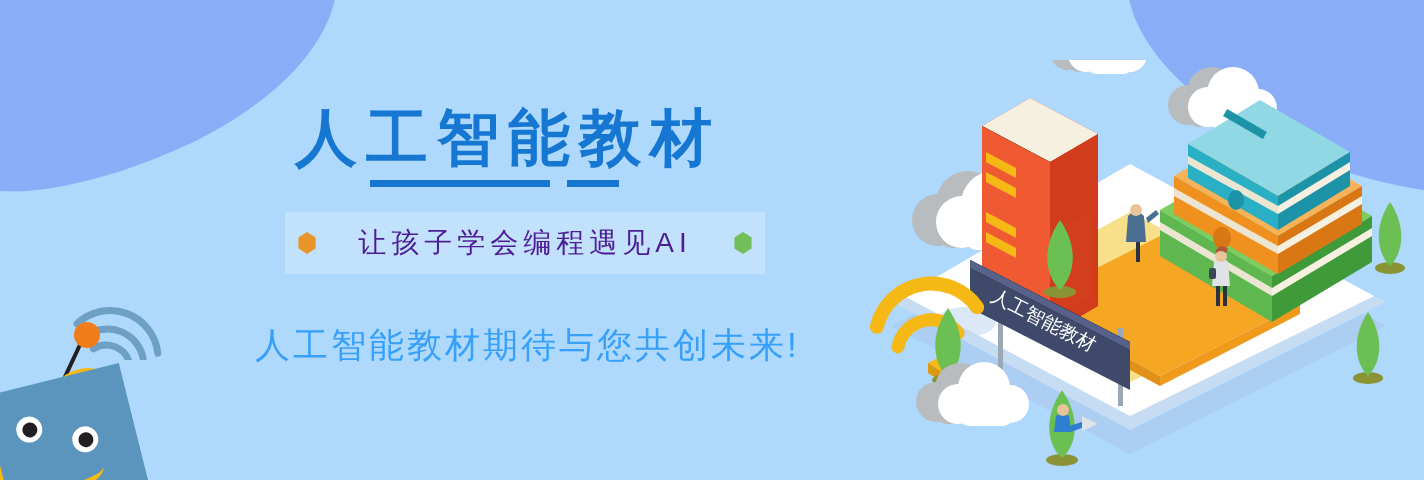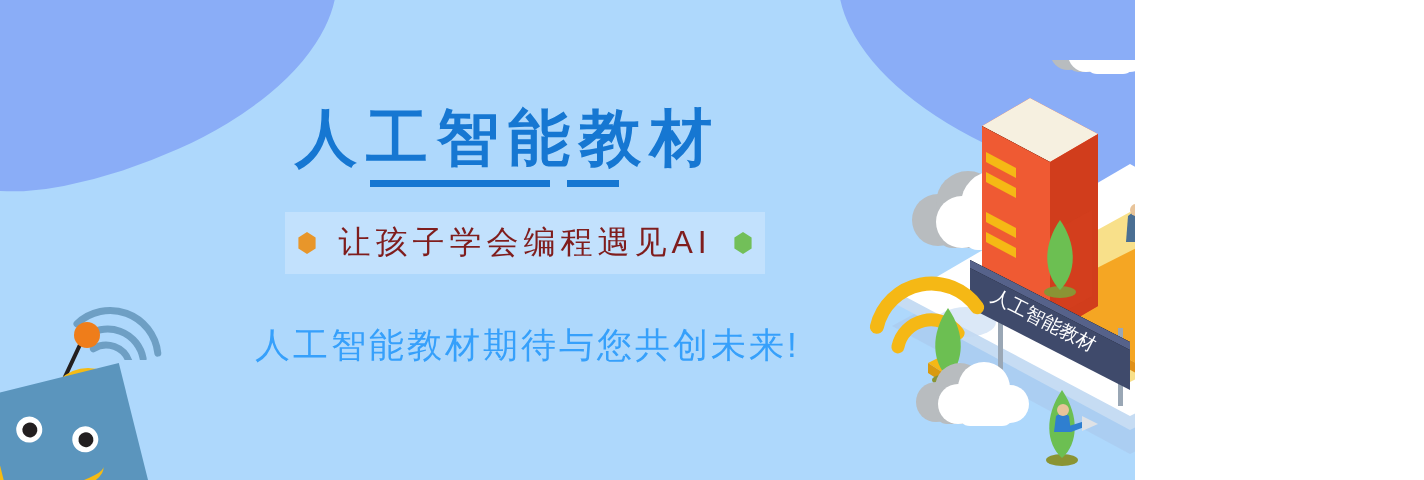--- a/index.html
+++ b/index.html
@@ -1,20 +1,20 @@
 <!DOCTYPE html>
 <html><head>
 <meta charset="utf-8">
 <style>
   html,body{margin:0;padding:0;background:#fff;}
   body{font-family:"Liberation Sans","DejaVu Sans",sans-serif;}
 
   #banner{
     position:relative;
-    width:1135px;height:480px;
+    width:1424px;height:480px;
     overflow:hidden;
     background:#aed8fc;
   }
 
   
   .blob{position:absolute;background:#8aadf7;}
   #blob-tl{
     left:-190px;top:-250px;width:520px;height:430px;
     border-radius:52% 48% 60% 40% / 58% 62% 38% 42%;
     transform:rotate(-12deg);
@@ -49,21 +49,21 @@
     display:flex;align-items:center;
   }
   .hex{
     width:20px;height:22px;flex:0 0 auto;
     clip-path:polygon(50% 0%,93% 25%,93% 75%,50% 100%,7% 75%,7% 25%);
   }
   #hex-left{background:#e8962a;margin-left:12px;}
   #hex-right{background:#72bf59;margin-right:12px;}
   #subtitle-text{
     flex:1 1 auto;text-align:center;
-    font-size:32px;font-weight:500;color:#7f1d1d;
+    font-size:28px;font-weight:500;color:#4c1d95;
     letter-spacing:5px;white-space:nowrap;
   }
 
   #tagline{
     position:absolute;left:255px;top:322px;
     font-size:35px;font-weight:normal;color:#36a0fb;
     letter-spacing:3px;white-space:nowrap;
   }
 
   

